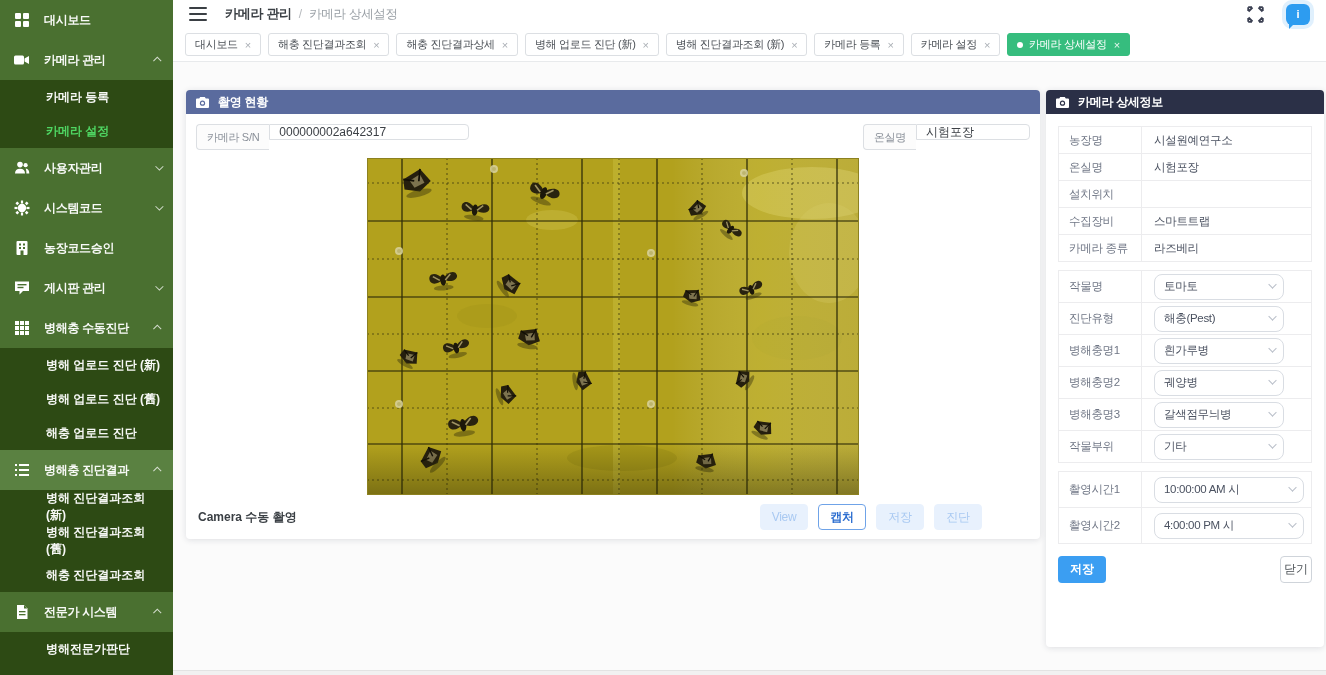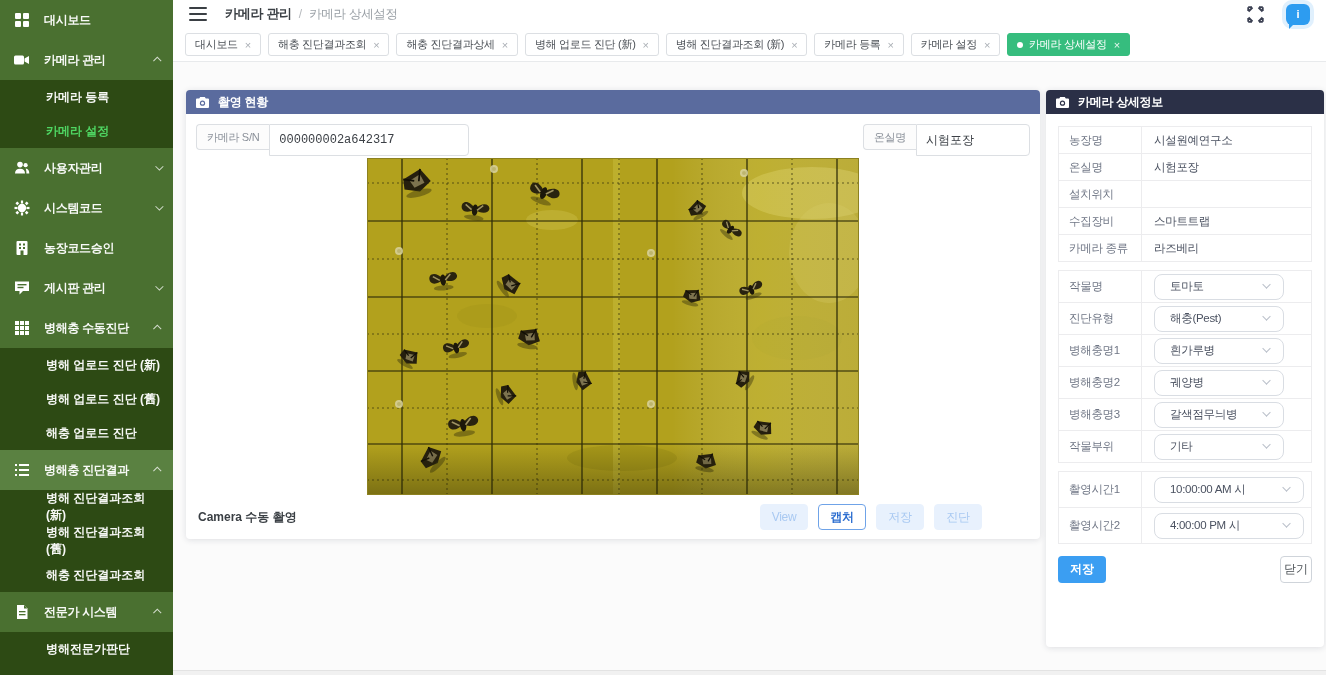--- a/index.html
+++ b/index.html
@@ -49,21 +49,21 @@
   .panel-head .cam { margin-right:9px; display:inline-flex; }
   .shoot-panel { left:13px; top:28px; width:854px; height:449px; }
   .shoot-panel .panel-head { background:var(--c-header-blue,#5a6b9e); }
   .detail-panel { left:873px; top:28px; width:278px; height:557px; }
   .detail-panel .panel-head { background:var(--c-header-navy,#2b3047); }
 
   .shoot-body { padding:8px 10px 0; }
   .form-row { display:flex; justify-content:space-between; margin-top:2px; }
   .igroup { display:flex; height:26px; }
   .igroup .ilabel { display:flex; align-items:center; justify-content:center; padding:0 10px; background:#fcfcfc; border:1px solid #dcdfe3; border-right:none; border-radius:4px 0 0 4px; font-size:11px; color:#8a9099; letter-spacing:-.3px; white-space:nowrap; }
-  .igroup input { height:32px; border:1px solid #dcdfe3; border-radius:0 4px 4px 0; padding:0 9px; font-size:12px; color:#3c4046; font-family:Liberation Mono, monospace; outline:none; }
+  .igroup input { height:16px; border:1px solid #dcdfe3; border-radius:0 4px 4px 0; padding:0 9px; font-size:12px; color:#3c4046; font-family:Liberation Sans, sans-serif; outline:none; }
   .igroup.sn input { width:200px; }
   .igroup.gh input { width:114px; }
 
   .trap-wrap { width:492px; height:337px; margin:8px auto 0; }
   .trap-wrap svg { display:block; }
 
   .shoot-foot { display:flex; align-items:center; margin-top:9px; padding:0 2px; }
   .foot-label { font-size:12px; font-weight:bold; color:#3a3f44; }
   .foot-btns { margin-left:auto; display:flex; gap:10px; margin-right:46px; }
   .fbtn { min-width:48px; height:26px; border-radius:4px; font-size:12px; letter-spacing:-.3px; font-family:inherit; cursor:pointer; padding:0 10px; }
@@ -72,21 +72,21 @@
 
   .detail-body { padding:12px; }
   table.kv { width:100%; border-collapse:collapse; }
   table.kv td { border:1px solid #ececee; font-size:11.5px; letter-spacing:-.3px; vertical-align:middle; }
   table.kv td.k { width:83px; padding-left:10px; color:#6f7685; }
   table.kv td.v { padding-left:12px; color:#4a5160; }
   table.kv.info td { height:27px; }
   table.kv.sel td { height:32px; }
   table.kv.time td { height:36px; }
   .kv + .kv { margin-top:8px; }
-  .selbox { display:flex; align-items:center; justify-content:space-between; width:130px; height:26px; border:1px solid #d9dde3; border-radius:8px; padding:0 15px; cursor:pointer; background:#fff;gap:14px; }
+  .selbox { display:flex; align-items:center; justify-content:space-between; width:130px; height:26px; border:1px solid #d9dde3; border-radius:8px; padding:0 9px; cursor:pointer; background:#fff;gap:14px; }
   .time .selbox { width:150px; }
   .selbox .sv { font-size:11.5px; color:#4a5160; letter-spacing:-.3px; }
   .sel-chev { border:solid #b9bfc9; border-width:0 1.5px 1.5px 0; padding:2.6px; transform:rotate(45deg) translateY(-2px); }
   .detail-foot { display:flex; margin-top:12px; }
   .btn-save { width:48px; height:27px; background:var(--c-primary-blue,#3b9ef2); color:#fff; border:none; border-radius:4px; font-size:12px; font-weight:bold; font-family:inherit; cursor:pointer; }
   .btn-close { width:32px; height:27px; background:#fff; color:#4a5055; border:1px solid #cfd4da; border-radius:4px; font-size:12px; font-family:inherit; cursor:pointer; margin-left:auto; }
 </style>
 </head>
 <body>
 

